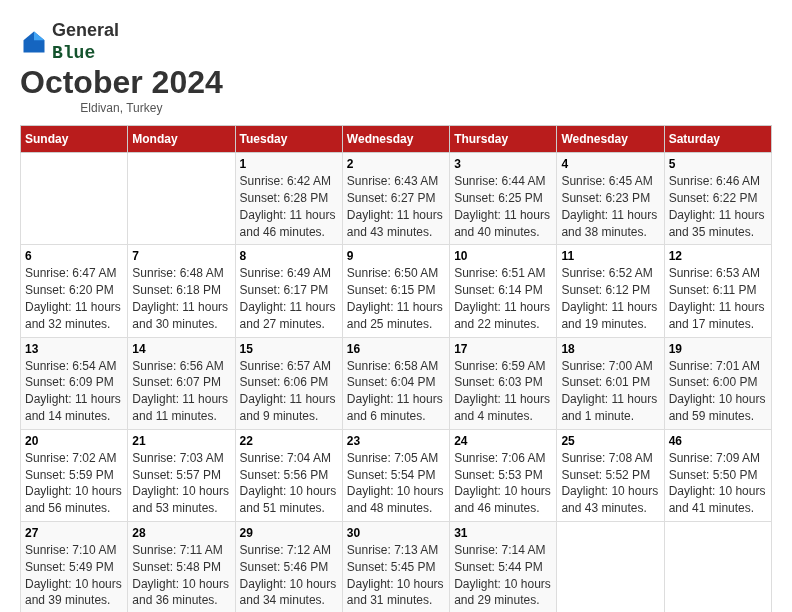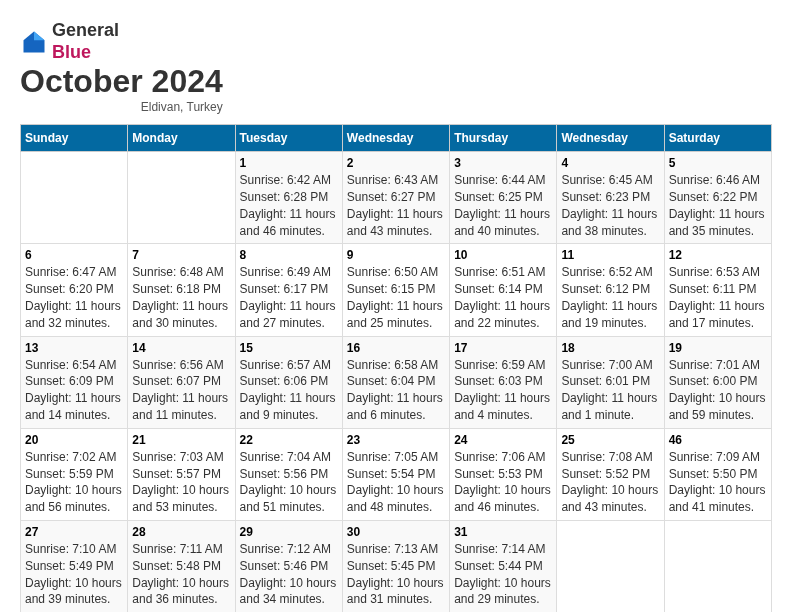--- a/index.html
+++ b/index.html
@@ -21,44 +21,44 @@
       display: flex;
       align-items: center;
       gap: 4px;
     }
     .logo-text {
       font-size: 18px;
       font-weight: bold;
       color: #333;
       line-height: 1.2;
     }
-    .logo-blue { color: #be185d; }
+    .logo-blue { color: #14532d; font-family: Liberation Mono, monospace; }
     .logo-icon {
       width: 28px;
       height: 28px;
     }
     .title-block {
-      text-align: right;
+      text-align: center;
     }
     .month-title {
       font-size: 32px;
       font-weight: bold;
       color: #333;
     }
     .subtitle {
       font-size: 12px;
       color: #555;
     }
     table {
       width: 100%;
       border-collapse: collapse;
       font-size: 11px;
     }
     thead tr th {
-      background-color: #0369a1;
+      background-color: #b91c1c;
       color: #fff;
       padding: 6px 4px;
       text-align: left;
       font-size: 12px;
       font-weight: bold;
       border: 1px solid #ccc;
     }
     tbody tr td {
       border: 1px solid #ddd;
       vertical-align: top;

